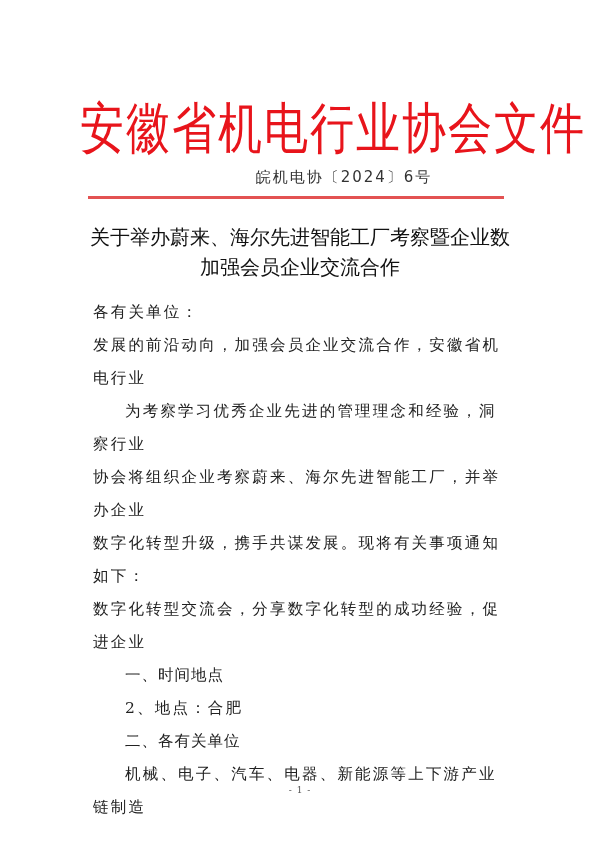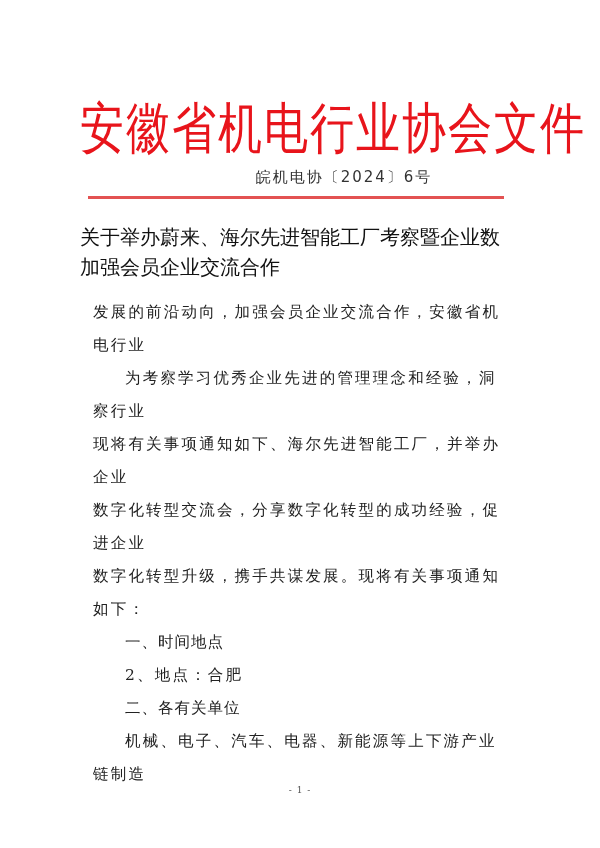--- a/index.html
+++ b/index.html
@@ -1,48 +1,49 @@
 <!DOCTYPE html>
 <html><head>
 <meta charset="utf-8">
 <style>
   html, body { margin:0; padding:0; background:#ffffff; }
   body { width:600px; height:848px; position:relative; overflow:hidden; font-family:"DejaVu Serif", serif; color:#222; }
   .page { position:absolute; left:0; top:0; width:600px; height:848px; background:#fff; }
   .header-title { position:absolute; left:80px; top:88px; width:440px; text-align:center; color:#e8141b; font-family:"DejaVu Serif", serif; font-size:44px; line-height:80px; letter-spacing:2px; transform:scaleY(1.25); transform-origin:center; white-space:nowrap; }
   .doc-number { position:absolute; left:0; width:600px; top:168px; text-align:center; font-size:15px; letter-spacing:2px; color:#333; font-family:"DejaVu Sans", sans-serif;padding-left:44px; }
   .red-rule { position:absolute; left:88px; top:196px; width:356px; height:3px; background:#e35252; width:416px; }
-  .notice-title { position:absolute; left:80px; width:440px; top:222px; font-family:"DejaVu Sans", sans-serif; font-size:20px; line-height:30px; color:#111; }
+  .notice-title { position:absolute; left:80px; width:440px; top:222px; text-align:center; font-family:"DejaVu Sans", sans-serif; font-size:20px; line-height:30px; color:#111; }
   .body { position:absolute; left:93px; width:420px; top:296px; font-size:15.5px; line-height:33px; letter-spacing:2.2px; color:#222; }
   .p { margin:0; }
   .indent { text-indent:32px; }
   .h { font-weight:normal; font-family:"DejaVu Sans", sans-serif; text-indent:32px; letter-spacing:1px; }
   .page-num { position:absolute; left:0; width:600px; top:785px; text-align:center; font-size:9px; color:#555; letter-spacing:1px; }
 </style>
 </head>
 <body>
 
 <div class="page">
   <div class="header-title">安徽省机电行业协会文件</div>
   <div class="doc-number">皖机电协〔2024〕6号</div>
   <div class="red-rule"></div>
 
   <div class="notice-title">
     <div>关于举办蔚来、海尔先进智能工厂考察暨企业数</div>
     <div>加强会员企业交流合作</div>
   </div>
 
   <div class="body">
+    <p class="p">各有关单位：</p>
 
     <div>
       <p class="p">发展的前沿动向，加强会员企业交流合作，安徽省机电行业</p>
       <p class="p indent">为考察学习优秀企业先进的管理理念和经验，洞察行业</p>
-      <p class="p">现将有关事项通知如下、海尔先进智能工厂，并举办企业</p>
+      <p class="p">协会将组织企业考察蔚来、海尔先进智能工厂，并举办企业</p>
+      <p class="p">数字化转型升级，携手共谋发展。现将有关事项通知如下：</p>
       <p class="p">数字化转型交流会，分享数字化转型的成功经验，促进企业</p>
-      <p class="p">数字化转型升级，携手共谋发展。现将有关事项通知如下：</p>
     </div>
 
     <p class="p h">一、时间地点</p>
     <p class="p indent">2、地点：合肥</p>
 
     <p class="p h">二、各有关单位</p>
     <div>
       <p class="p indent">机械、电子、汽车、电器、新能源等上下游产业链制造</p>
 
     </div>

